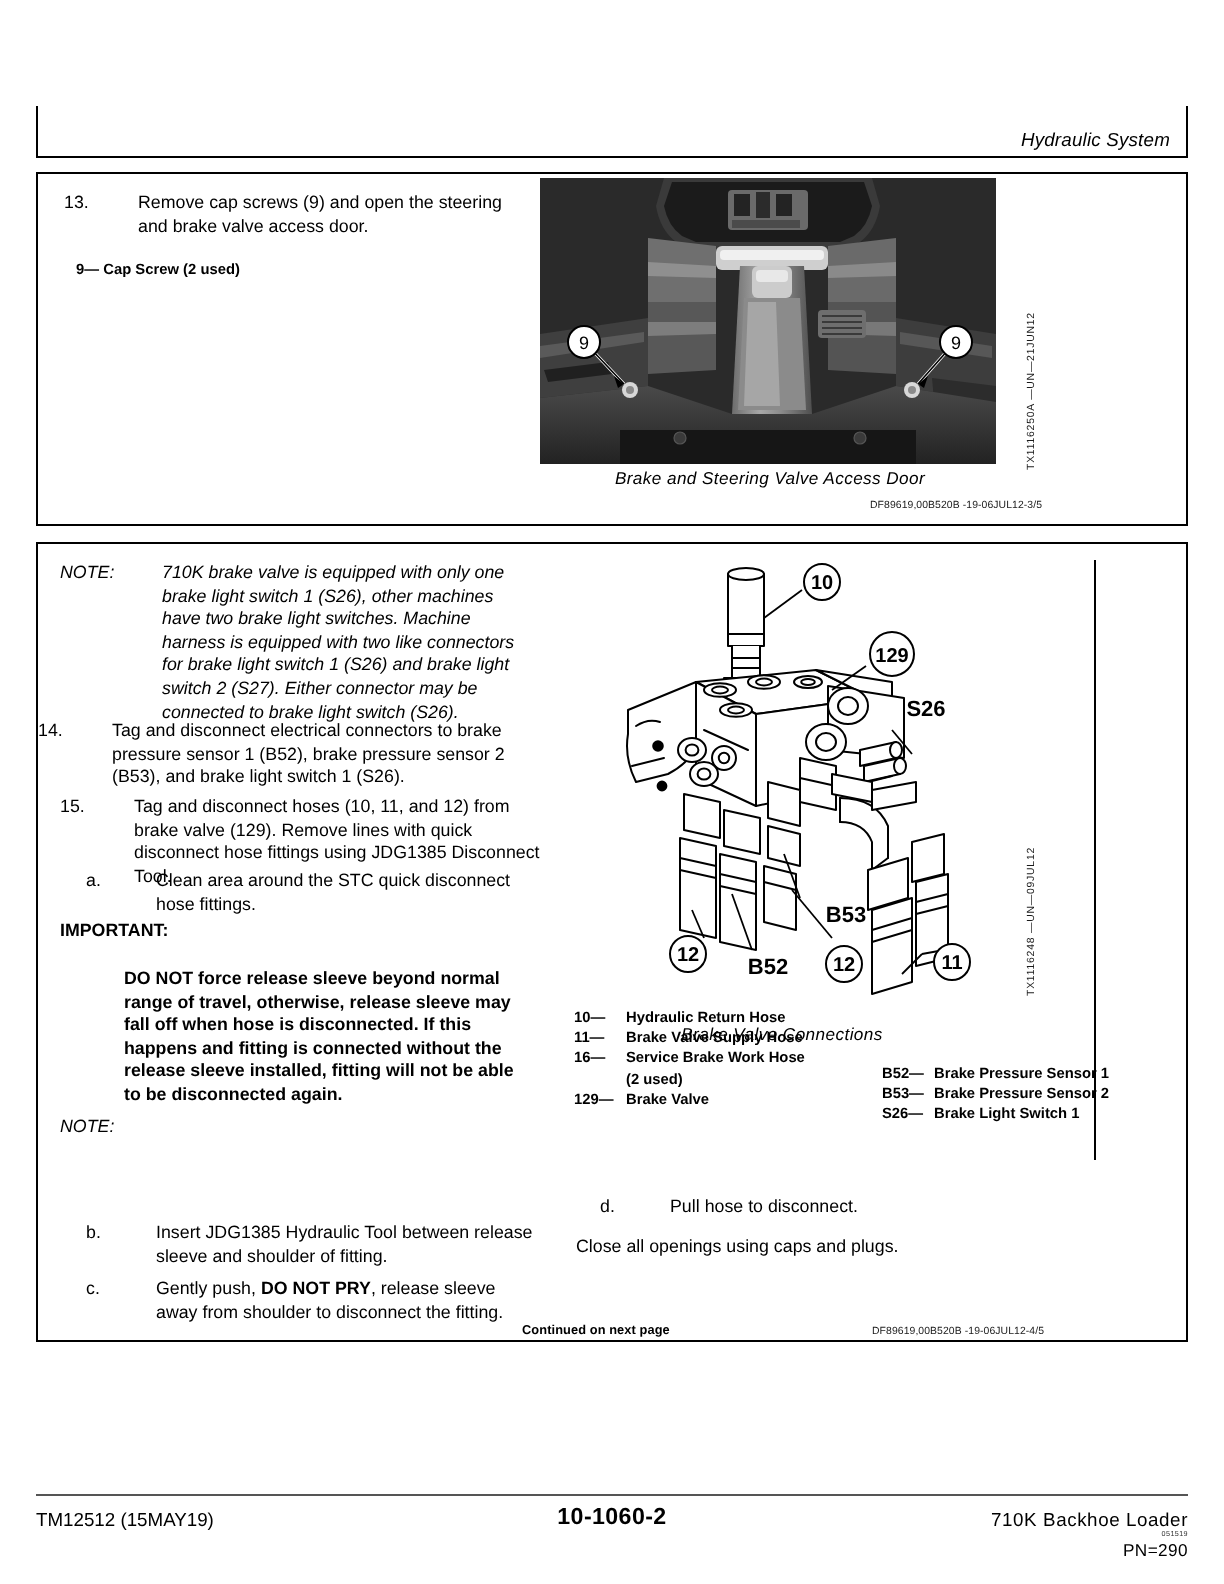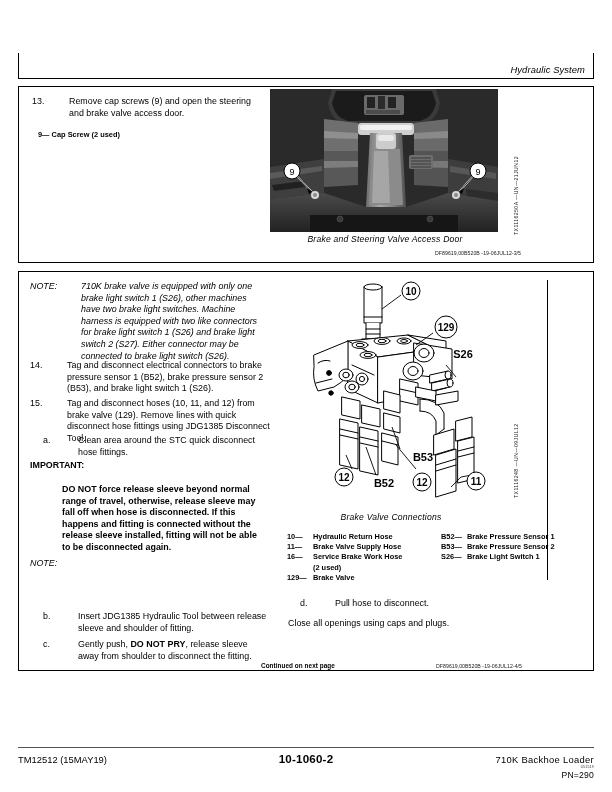--- a/index.html
+++ b/index.html
@@ -331,21 +331,21 @@
 <div class="fig-id" style="left:435px; top:250px;">DF89619,00B520B -19-06JUL12-3/5</div>
 <div class="side-id" style="left:513px; top:235px;">TX1116250A —UN—21JUN12</div>
 
 <div class="box" id="box-bottom"></div>
 
 <div class="txt note" style="left:30px; top:281px; width:232px;">
   <span class="note-lbl">NOTE:</span>
   <span class="note-body">710K brake valve is equipped with only one brake light switch 1 (S26), other machines have two brake light switches. Machine harness is equipped with two like connectors for brake light switch 1 (S26) and brake light switch 2 (S27).  Either connector may be connected to brake light switch (S26).</span>
 </div>
 
-<div class="txt step" style="left:30px; top:360px; width:236px;">
+<div class="txt step" style="left:19px; top:360px; width:236px;">
   <span class="step-num wide">14.</span>
   <span class="step-body">Tag and disconnect electrical connectors to brake pressure sensor 1 (B52), brake pressure sensor 2 (B53), and brake light switch 1 (S26).</span>
 </div>
 
 <div class="txt step" style="left:30px; top:398px; width:240px;">
   <span class="step-num wide">15.</span>
   <span class="step-body">Tag and disconnect hoses (10, 11, and 12) from brake valve (129). Remove lines with quick disconnect hose fittings using JDG1385 Disconnect Tool.</span>
 </div>
 
 <div class="txt step" style="left:43px; top:435px; width:225px;">
@@ -507,21 +507,21 @@
 
     <circle cx="180" cy="202" r="9" fill="#fff" stroke="#000" stroke-width="1"></circle>
     <text x="180" y="205.5">11</text>
   </g>
 </svg>
 </div>
 
 <div class="fig-caption" style="left:300px; top:512px; width:182px;">Brake Valve Connections</div>
 <div class="side-id" style="left:513px; top:498px;">TX1116248 —UN—09JUL12</div>
 
-<div class="legend" style="left:287px; top:532px; width:130px;">
+<div class="legend" style="left:287px; top:504px; width:130px;">
   <div class="legend-row">
     <span class="legend-key">10—</span>
     <span class="legend-val">Hydraulic Return Hose</span>
   </div>
   <div class="legend-row">
     <span class="legend-key">11—</span>
     <span class="legend-val">Brake Valve Supply Hose</span>
   </div>
   <div class="legend-row">
     <span class="legend-key">16—</span>

